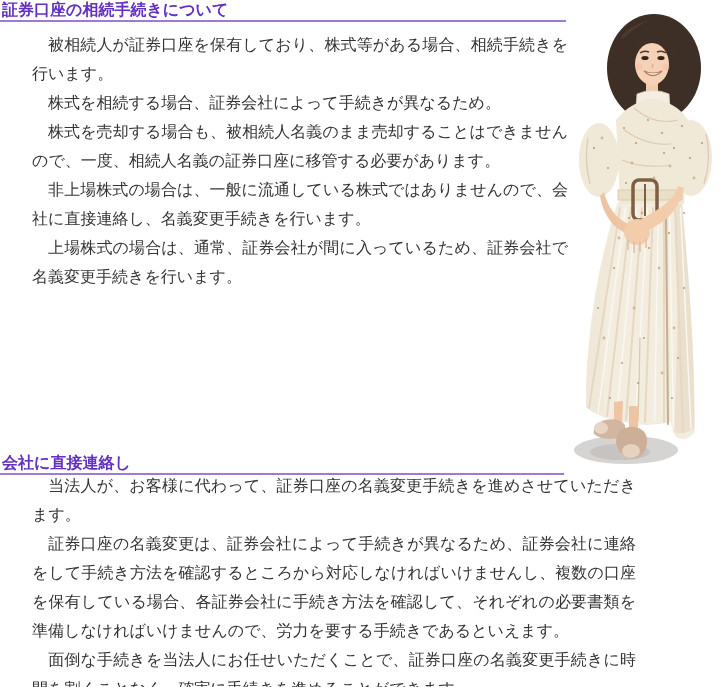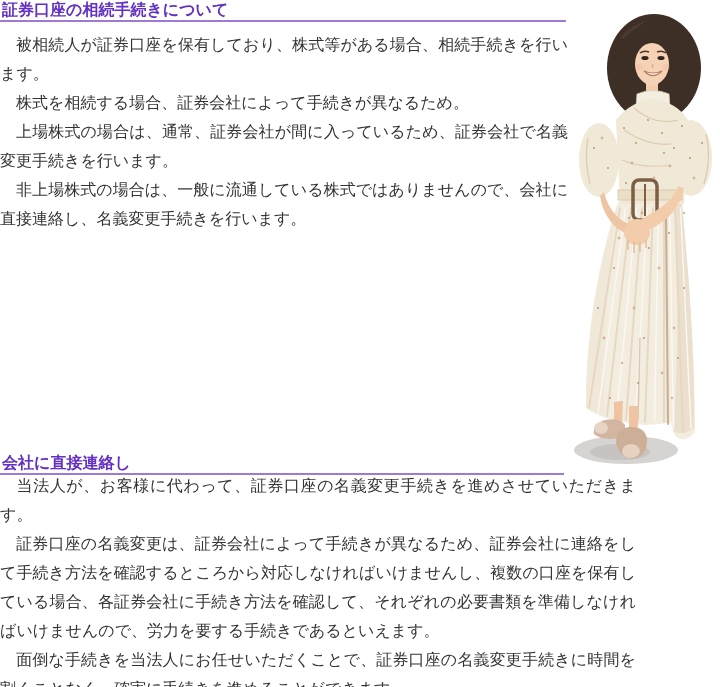--- a/index.html
+++ b/index.html
@@ -35,21 +35,21 @@
   .bodytext {
     position: absolute;
     left: 0;
     font-size: 16px;
     line-height: 29px;
     color: var(--c-body, #333333);
     text-align: justify;
   }
   #body1 { top: 30px; width: 568px; }
   #body2 { top: 471px; width: 636px; }
-  .bodytext p { margin: 0; }
+  .bodytext p { margin: 0; padding-left: 32px; }
   .photo {
     position: absolute;
     left: 574px;
     top: 8px;
     width: 142px;
     height: 462px;
   }
   .photo svg { display: block; overflow: visible; }
 </style>
 </head>
@@ -57,22 +57,23 @@
 
 <div class="page">
 
   <div class="heading-wrap" id="h1wrap">
     <h1 class="heading">証券口座の相続手続きについて</h1>
   </div>
 
   <div class="bodytext" id="body1">
       <p>　被相続人が証券口座を保有しており、株式等がある場合、相続手続きを行います。</p>
       <p>　株式を相続する場合、証券会社によって手続きが異なるため。</p>
+      <p>　株式を売却する場合も、被相続人名義のまま売却することはできませんので、一度、相続人名義の証券口座に移管する必要があります。</p>
+      <p>　非上場株式の場合は、一般に流通している株式ではありませんので、会社に直接連絡し、名義変更手続きを行います。</p>
       <p>　上場株式の場合は、通常、証券会社が間に入っているため、証券会社で名義変更手続きを行います。</p>
-      <p>　非上場株式の場合は、一般に流通している株式ではありませんので、会社に直接連絡し、名義変更手続きを行います。</p>
     </div>
 
   <div class="photo">
     <svg width="142" height="462" viewBox="0 0 142 462" xmlns="http://www.w3.org/2000/svg">
 
       <ellipse cx="52" cy="442" rx="52" ry="14" fill="#d6d4d2"></ellipse>
       <ellipse cx="46" cy="444" rx="30" ry="8" fill="#c6c3c0"></ellipse>
 
       <ellipse cx="25" cy="152" rx="20" ry="37" fill="#f1e9d8"></ellipse>
       <path d="M14,130 Q10,152 16,176" stroke="#ddcdb2" stroke-width="1.4" fill="none"></path>

